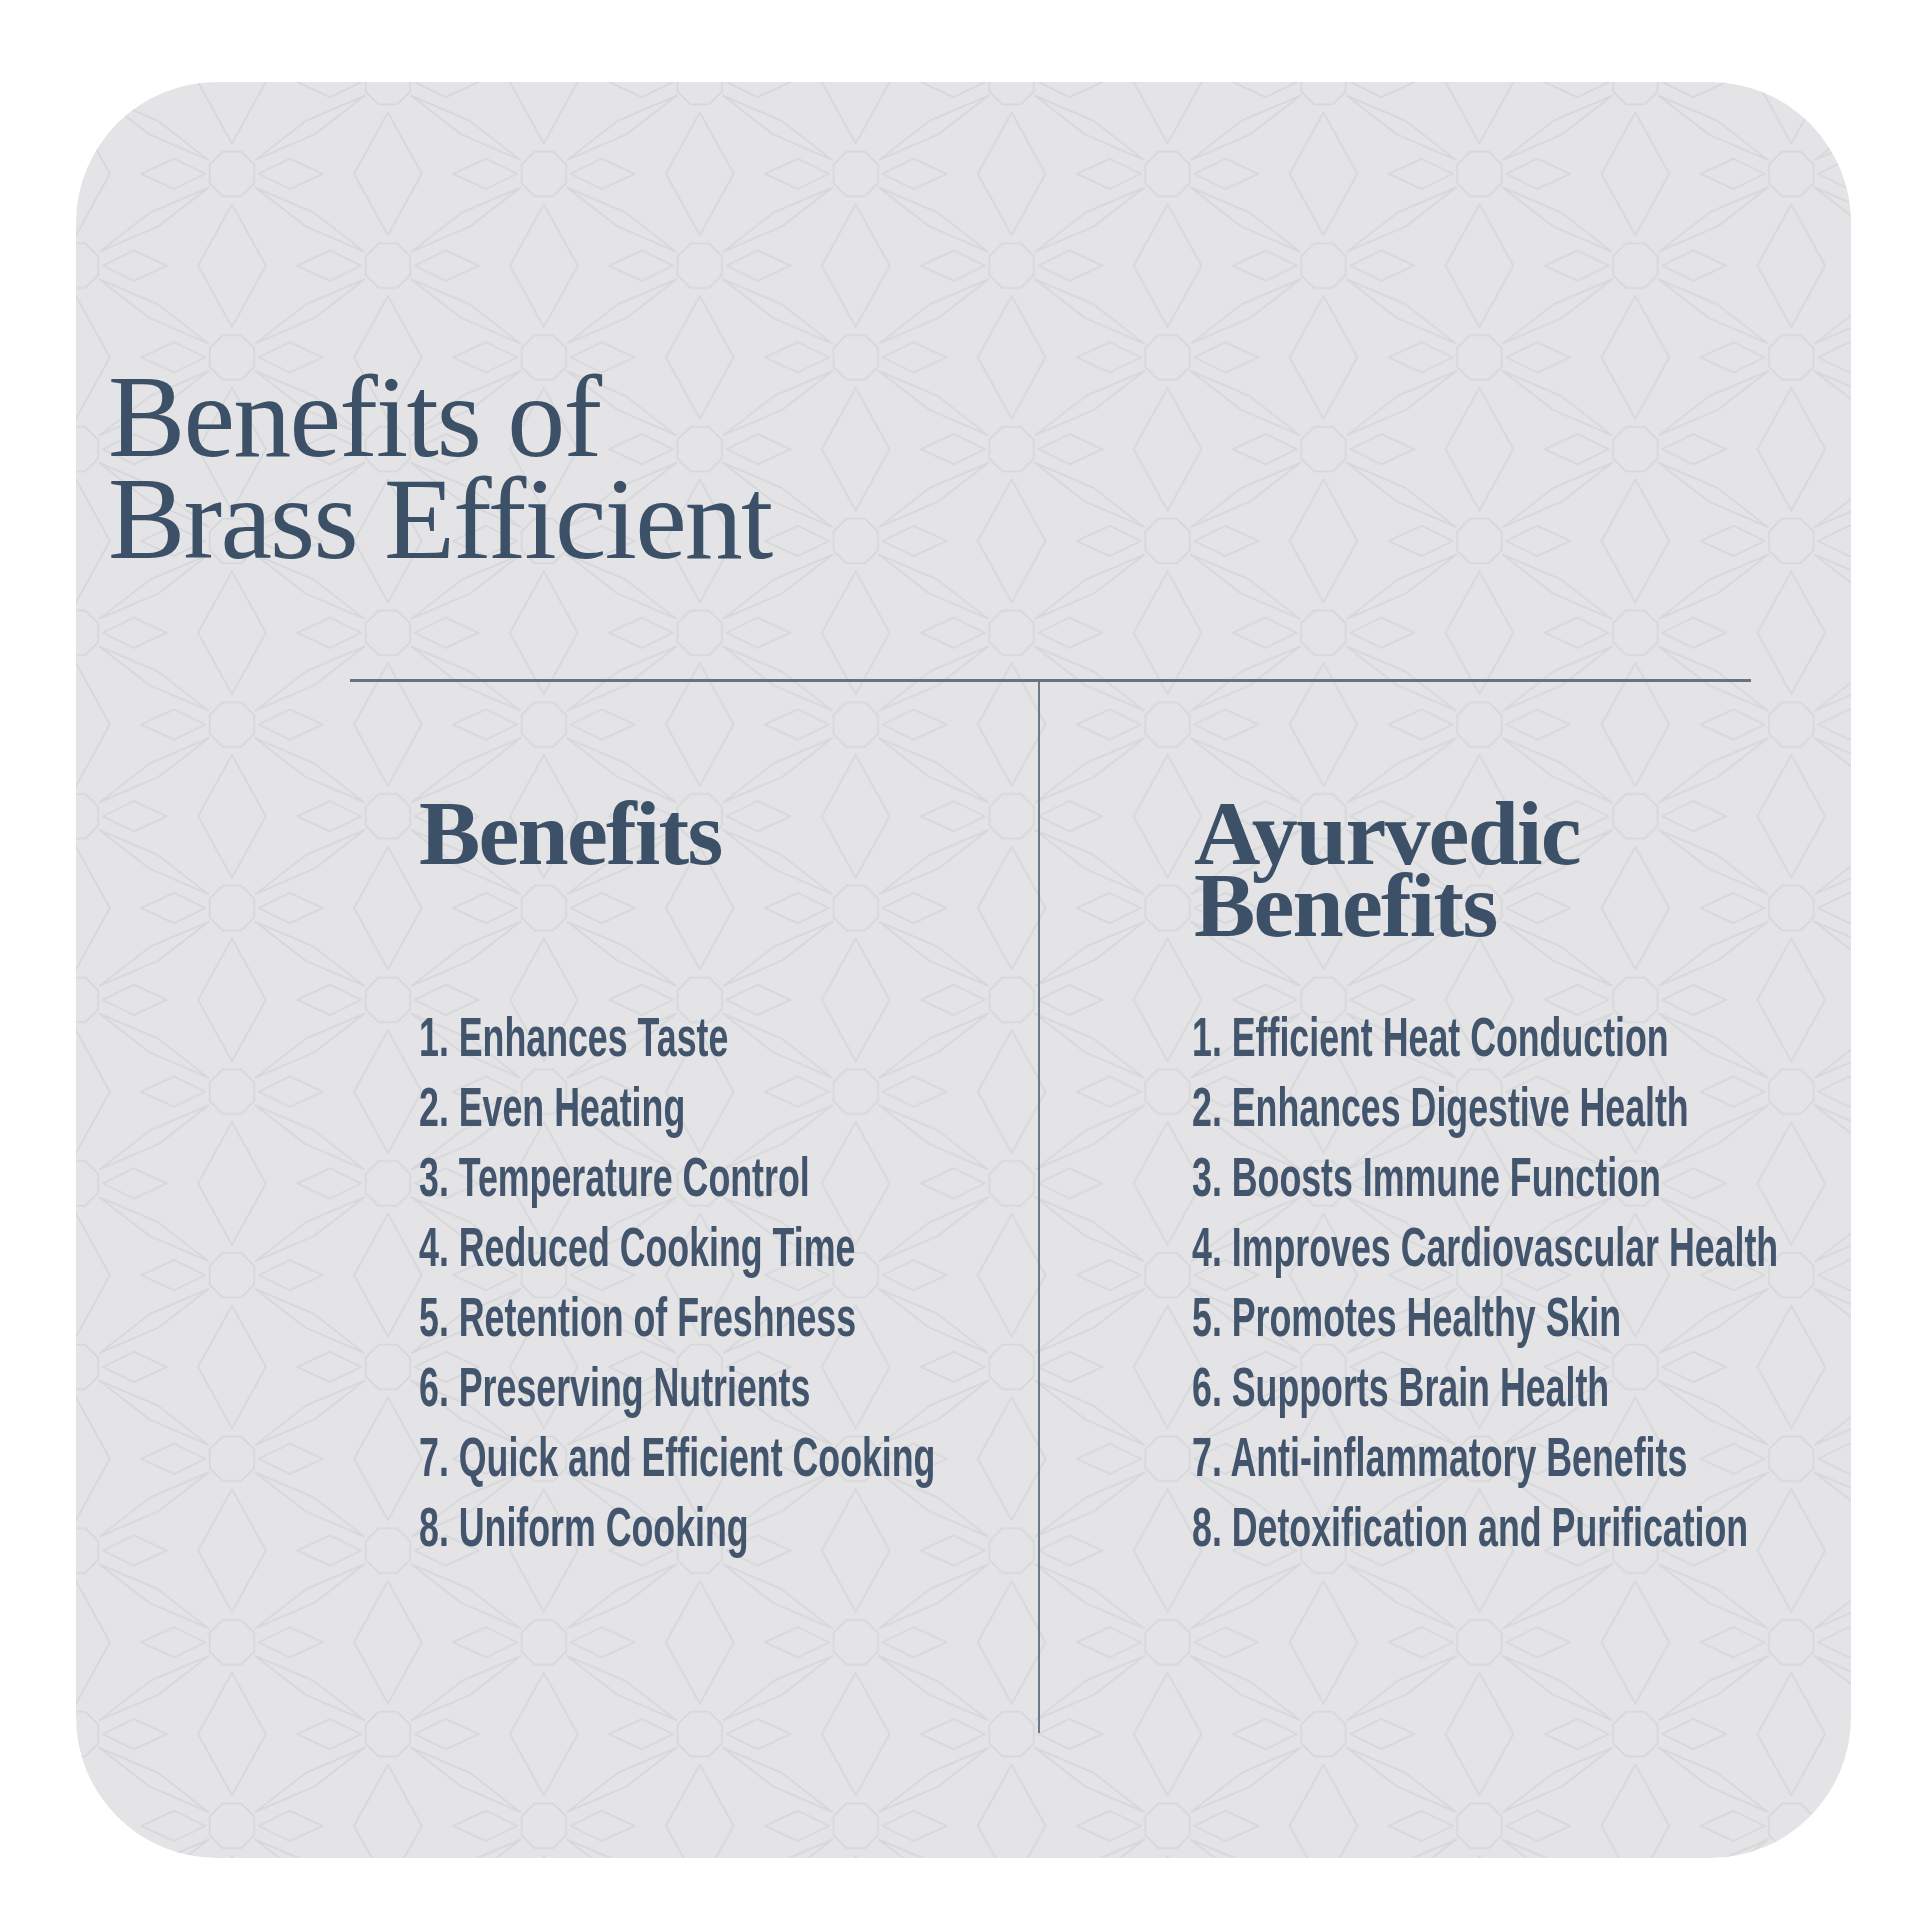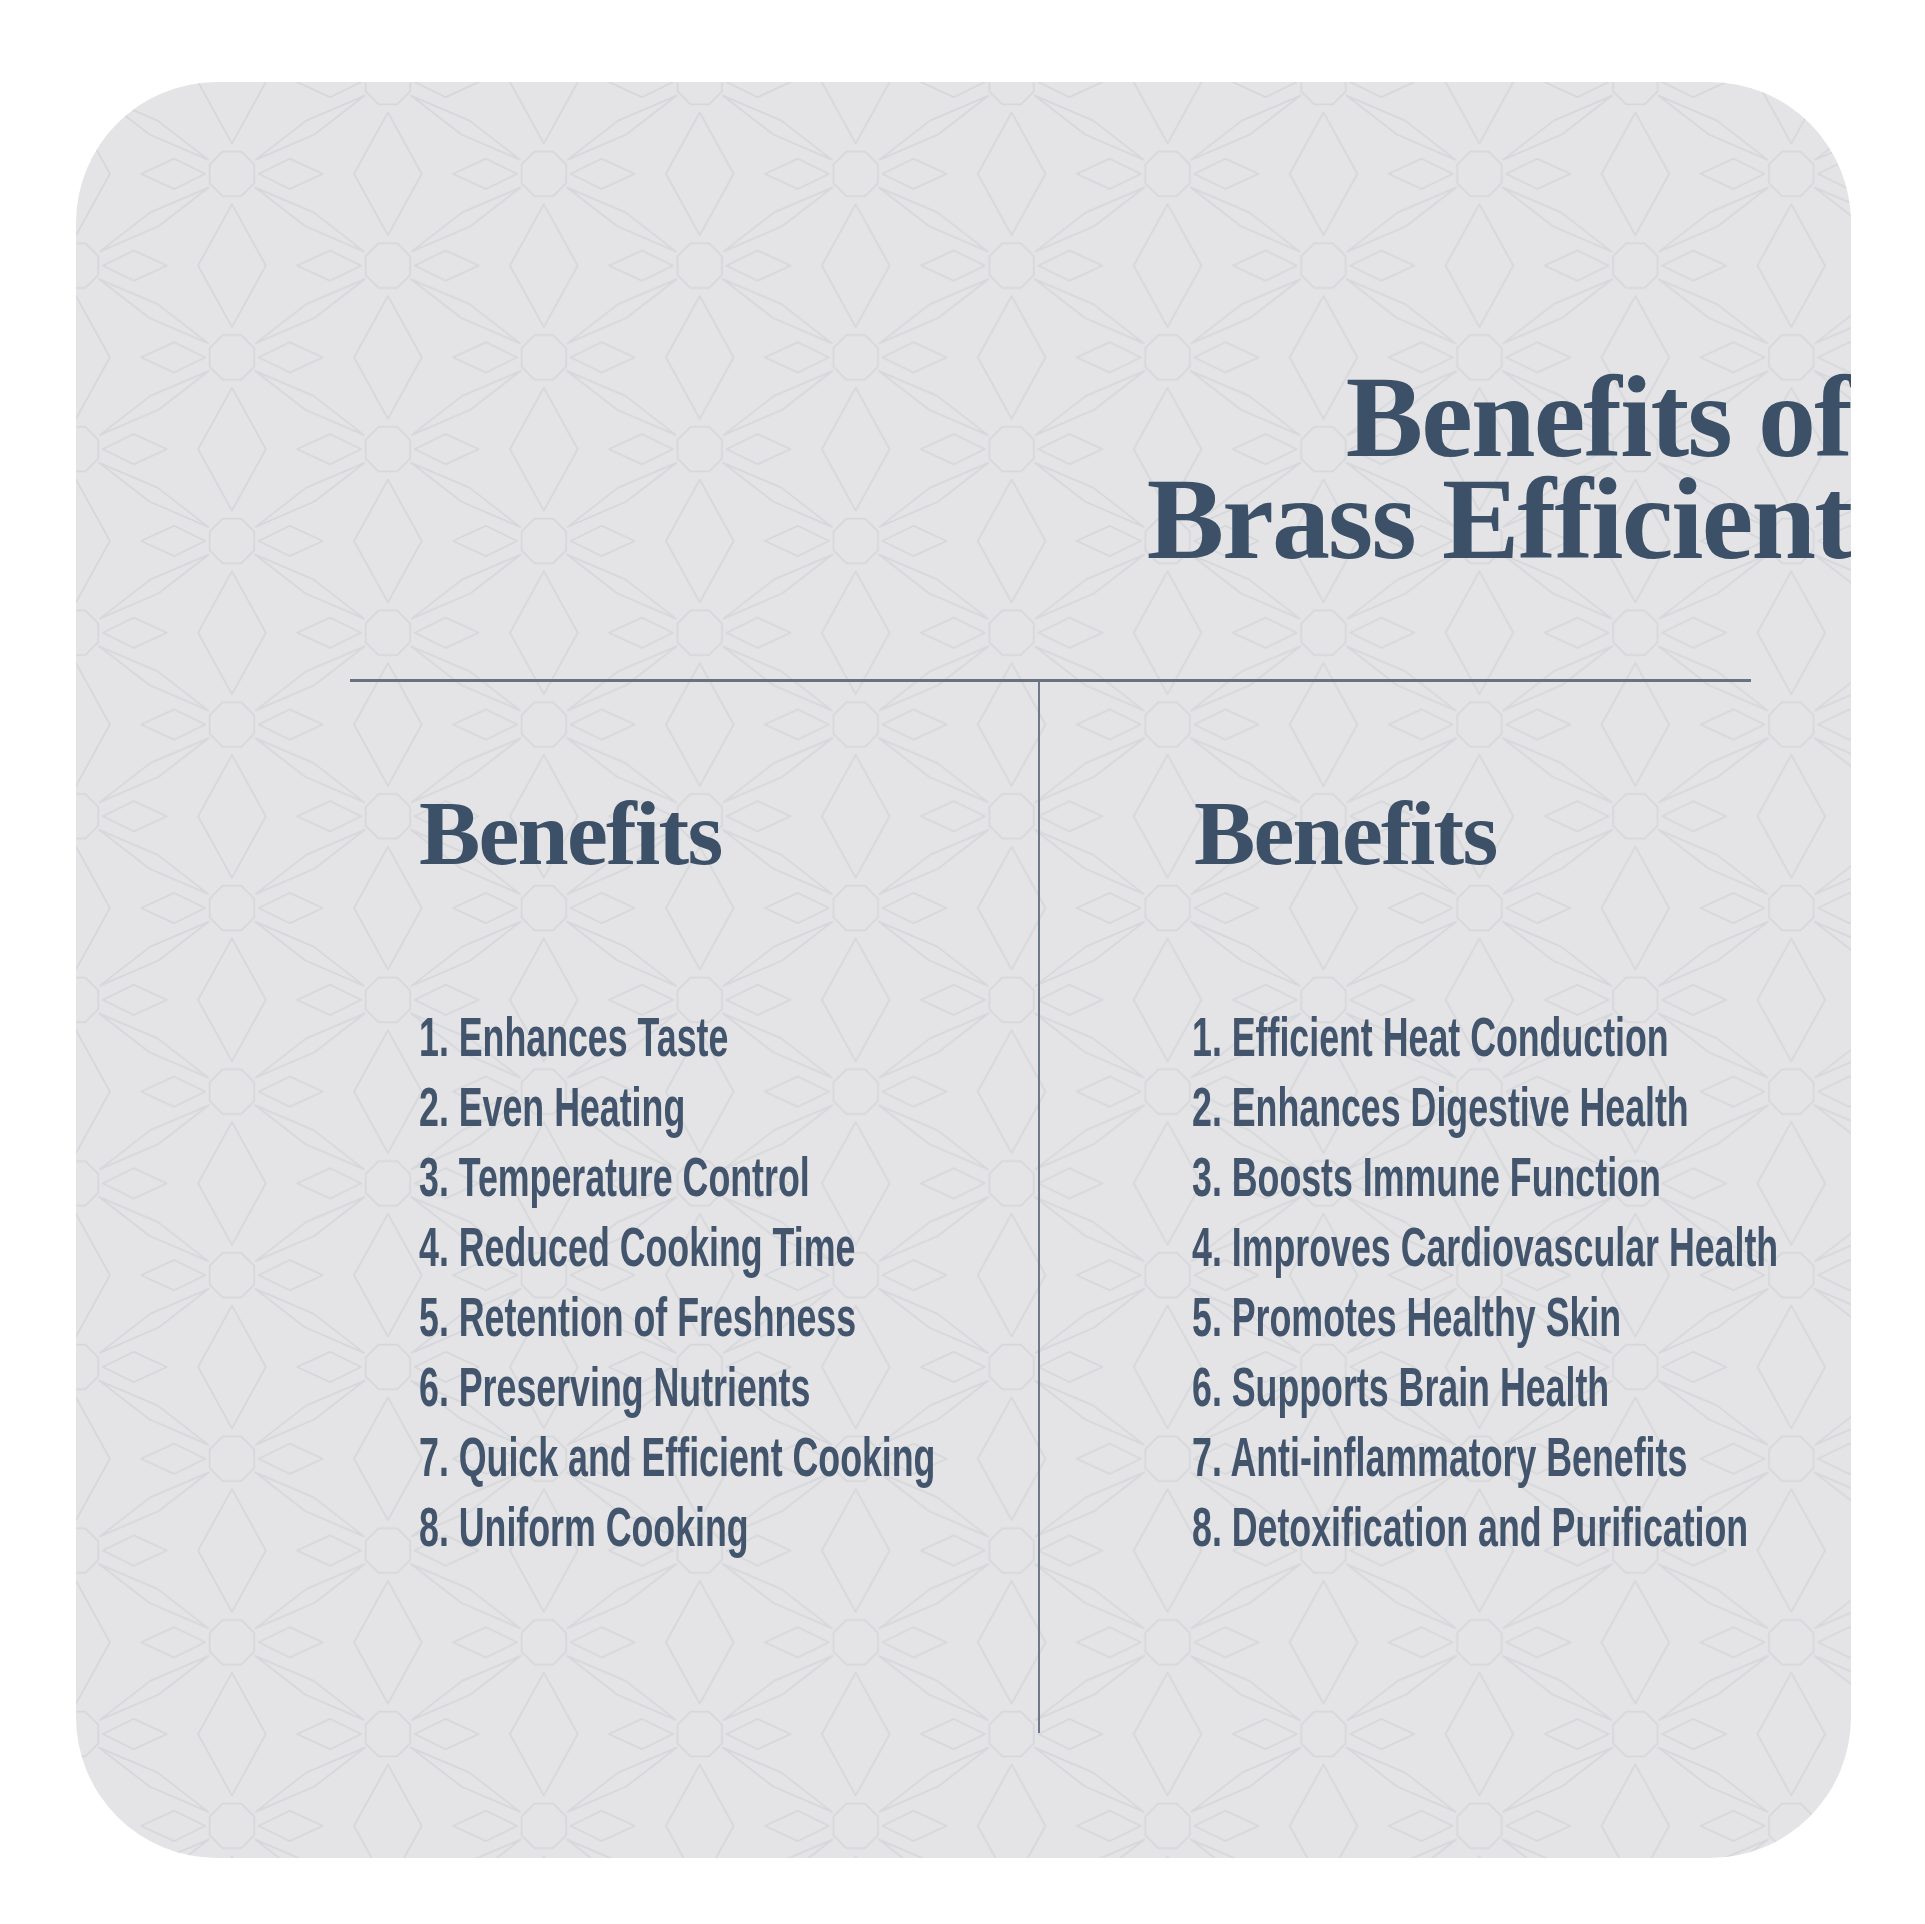--- a/index.html
+++ b/index.html
@@ -19,27 +19,28 @@
     overflow:hidden;
   }
   .pattern-svg{
     position:absolute;left:0;top:0;width:100%;height:100%;
     display:block;
   }
   .title{
     position:absolute;
     left:0;top:284px;
     width:100%;
-    text-align:right;
+    text-align:left;
     font-family:"Liberation Serif","DejaVu Serif",serif;
-    font-weight:700;
+    font-weight:400;
     font-size:116px;
     line-height:102px;
     letter-spacing:-1.8px;
     color:#3c5068;
+    padding-left:32px;
   }
   .divider-h{
     position:absolute;
     left:274px;top:597px;
     width:1401px;height:2.7px;
     background:#68737f;
   }
   .divider-v{
     position:absolute;
     left:962px;top:600px;
@@ -126,20 +127,21 @@
       <li>2. Even Heating</li>
       <li>3. Temperature Control</li>
       <li>4. Reduced Cooking Time</li>
       <li>5. Retention of Freshness</li>
       <li>6. Preserving Nutrients</li>
       <li>7. Quick and Efficient Cooking</li>
       <li>8. Uniform Cooking</li>
     </ul>
 
     <div class="col-heading right">
+      <div>Ayurvedic</div>
       <div>Benefits</div>
     </div>
 
     <ul class="benefit-list right">
       <li>1. Efficient Heat Conduction</li>
       <li>2. Enhances Digestive Health</li>
       <li>3. Boosts Immune Function</li>
       <li>4. Improves Cardiovascular Health</li>
       <li>5. Promotes Healthy Skin</li>
       <li>6. Supports Brain Health</li>

